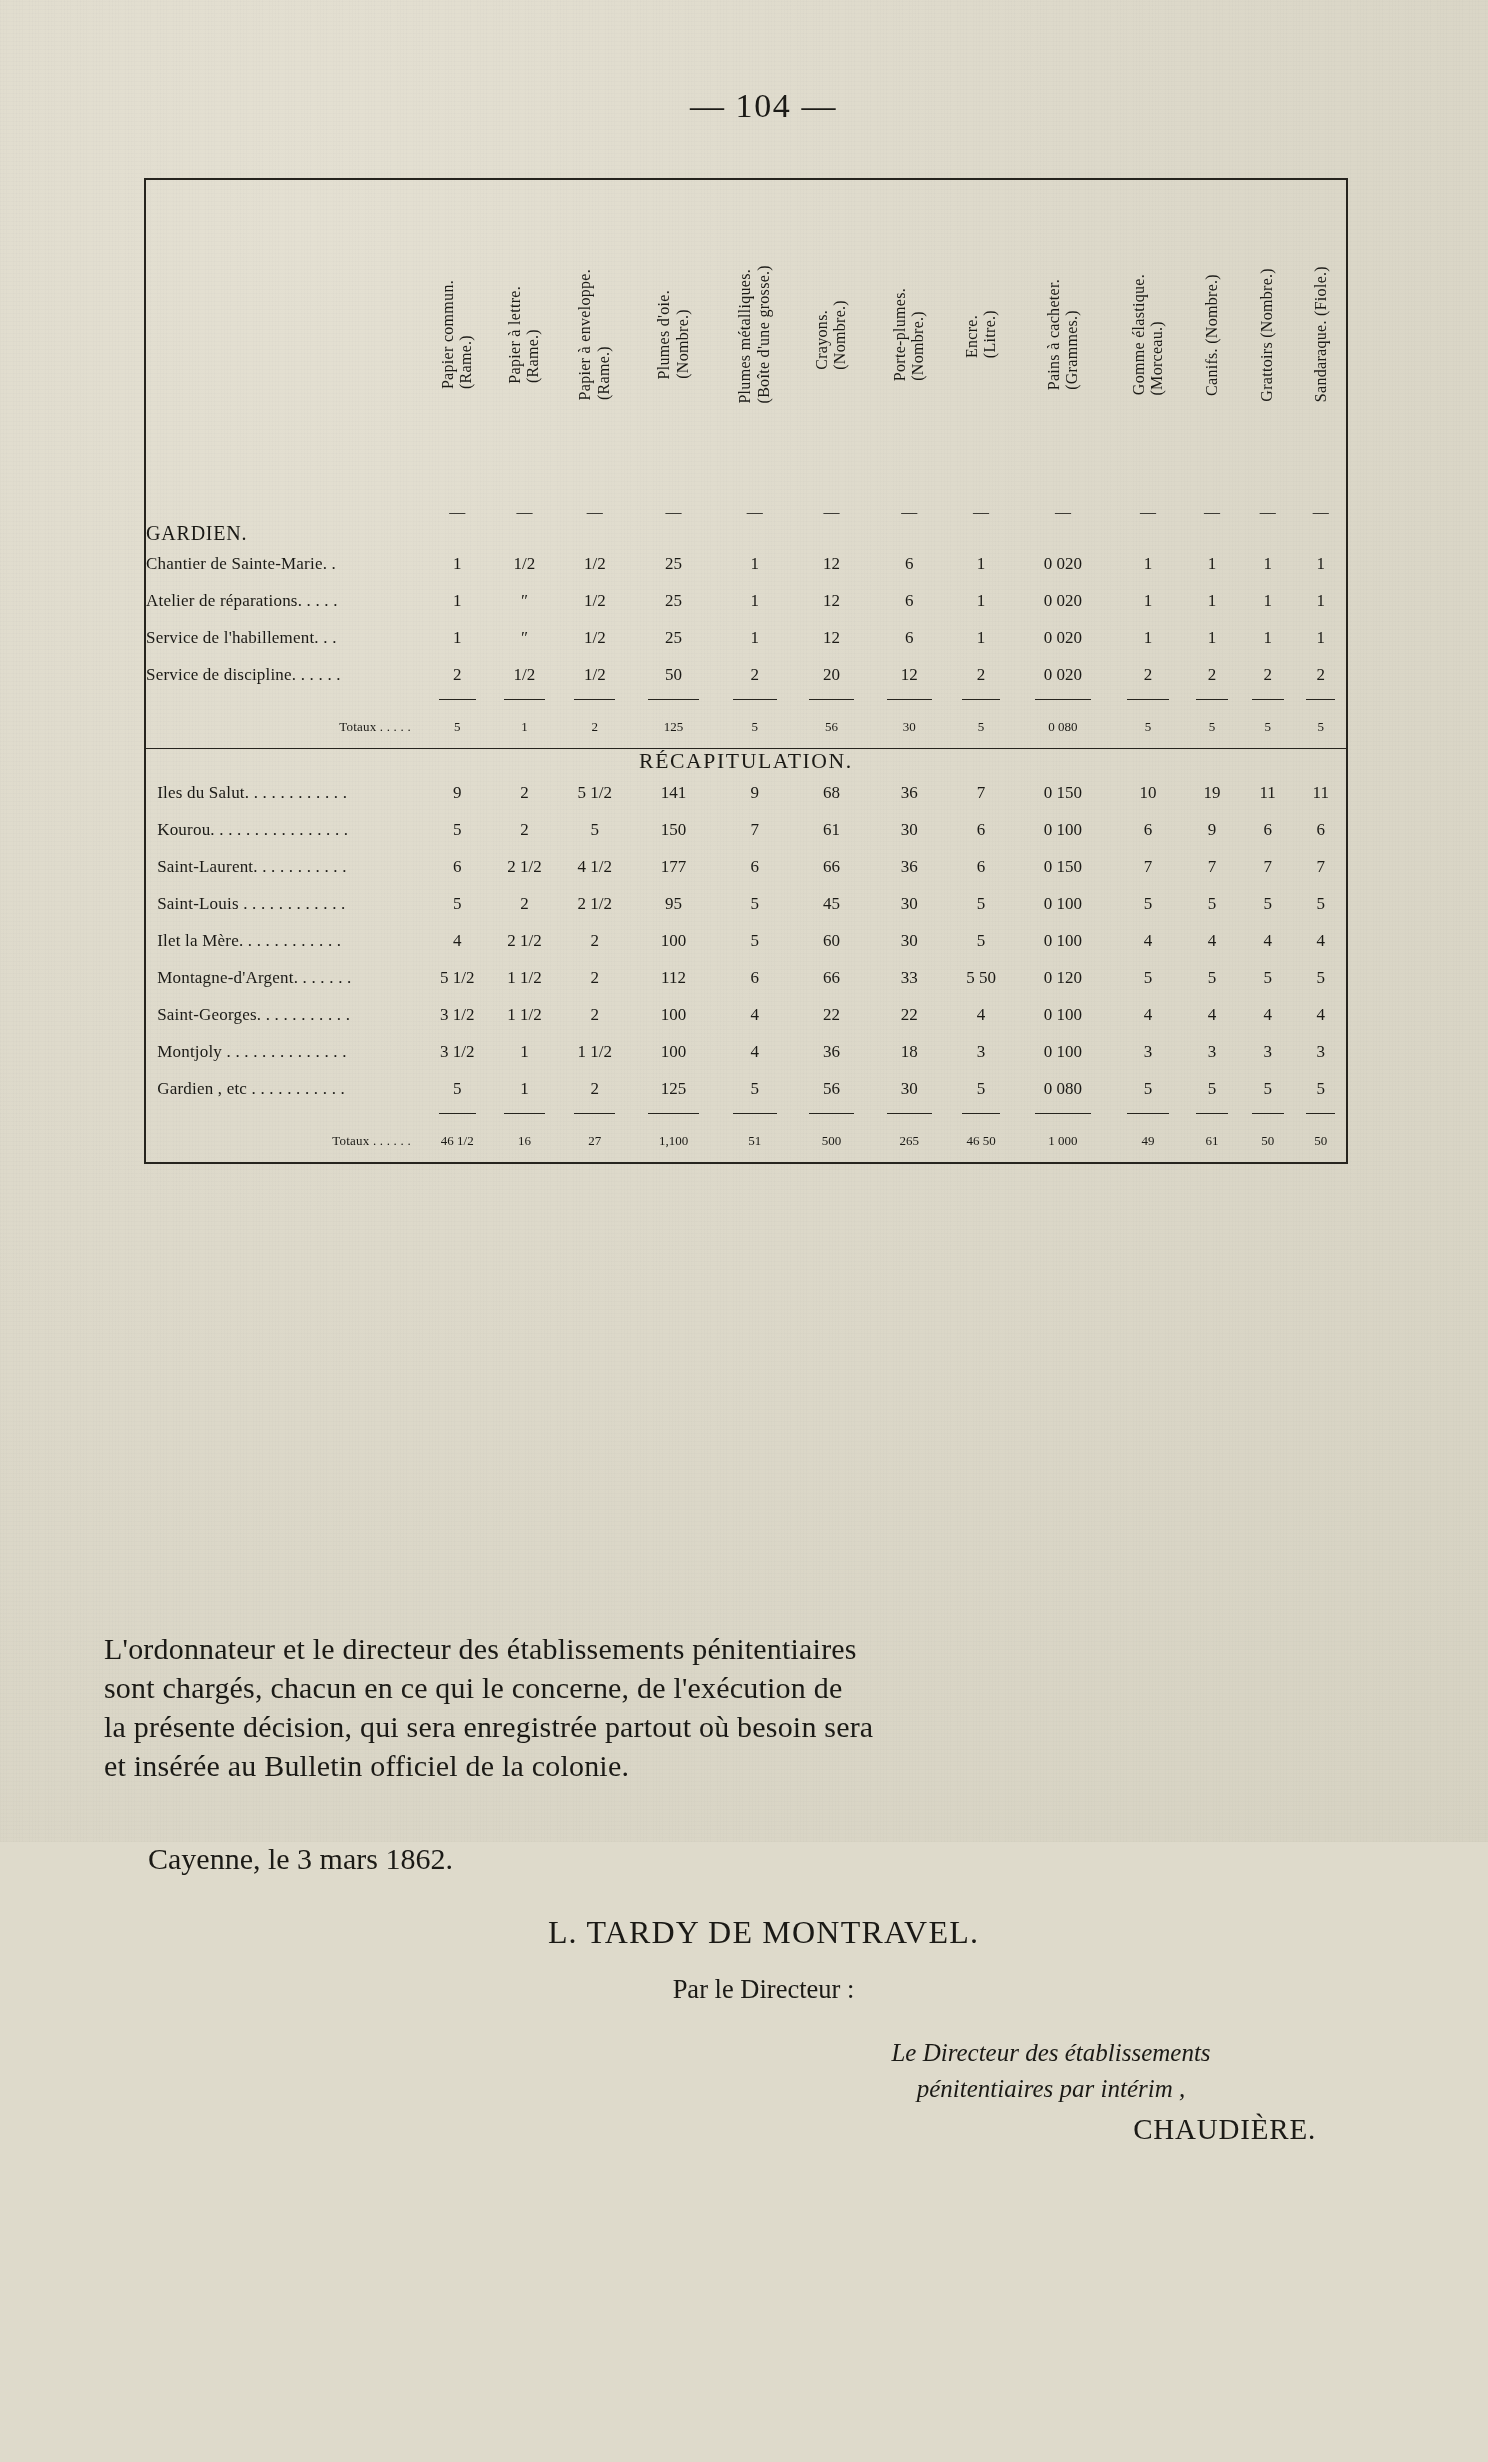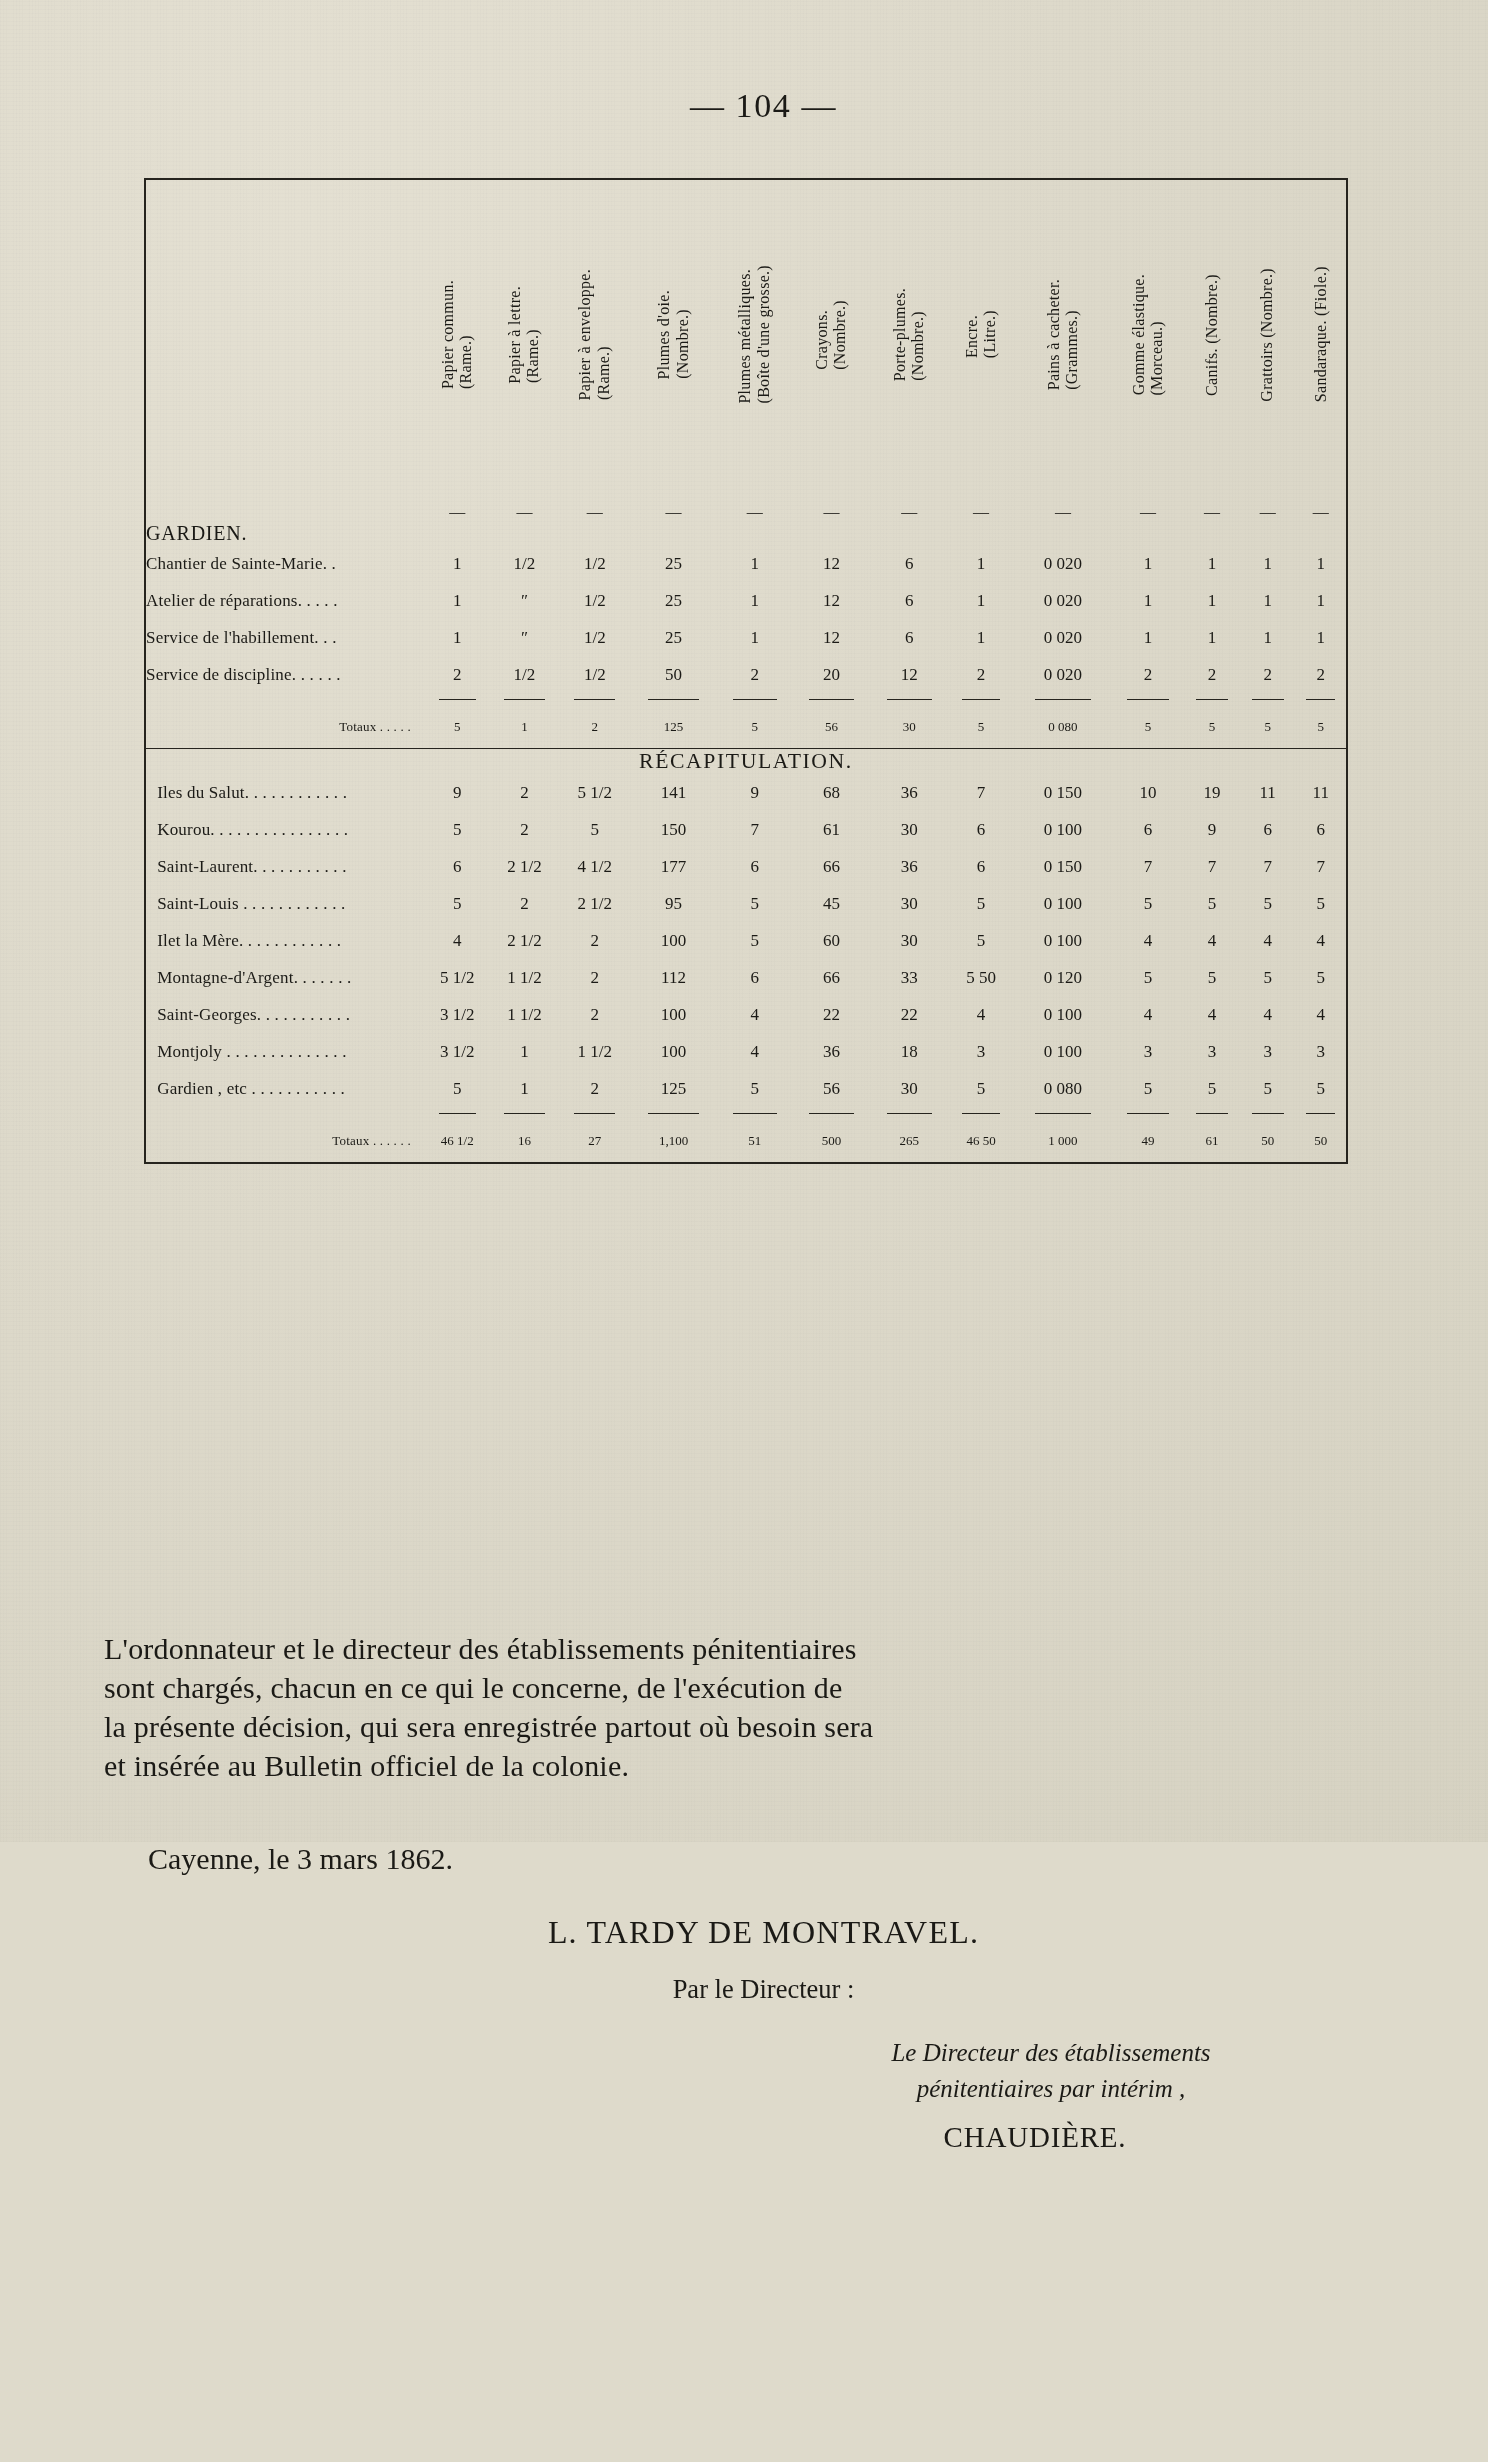--- a/index.html
+++ b/index.html
@@ -199,21 +199,22 @@
     text-align: center;
     font-size: 25px;
     font-style: italic;
     line-height: 1.45;
   }
   .sig-right .name {
     font-style: normal;
     font-size: 29px;
     letter-spacing: 0.8px;
     display: block;
-    margin-top: 8px;
+    margin-top: 0;
+    text-align: right;
     padding-right: 32px;
   }
 </style>
 </head>
 <body>
 
 <div class="page">
   <div class="grain"></div>
 
   <div class="page-number">— 104 —</div>

